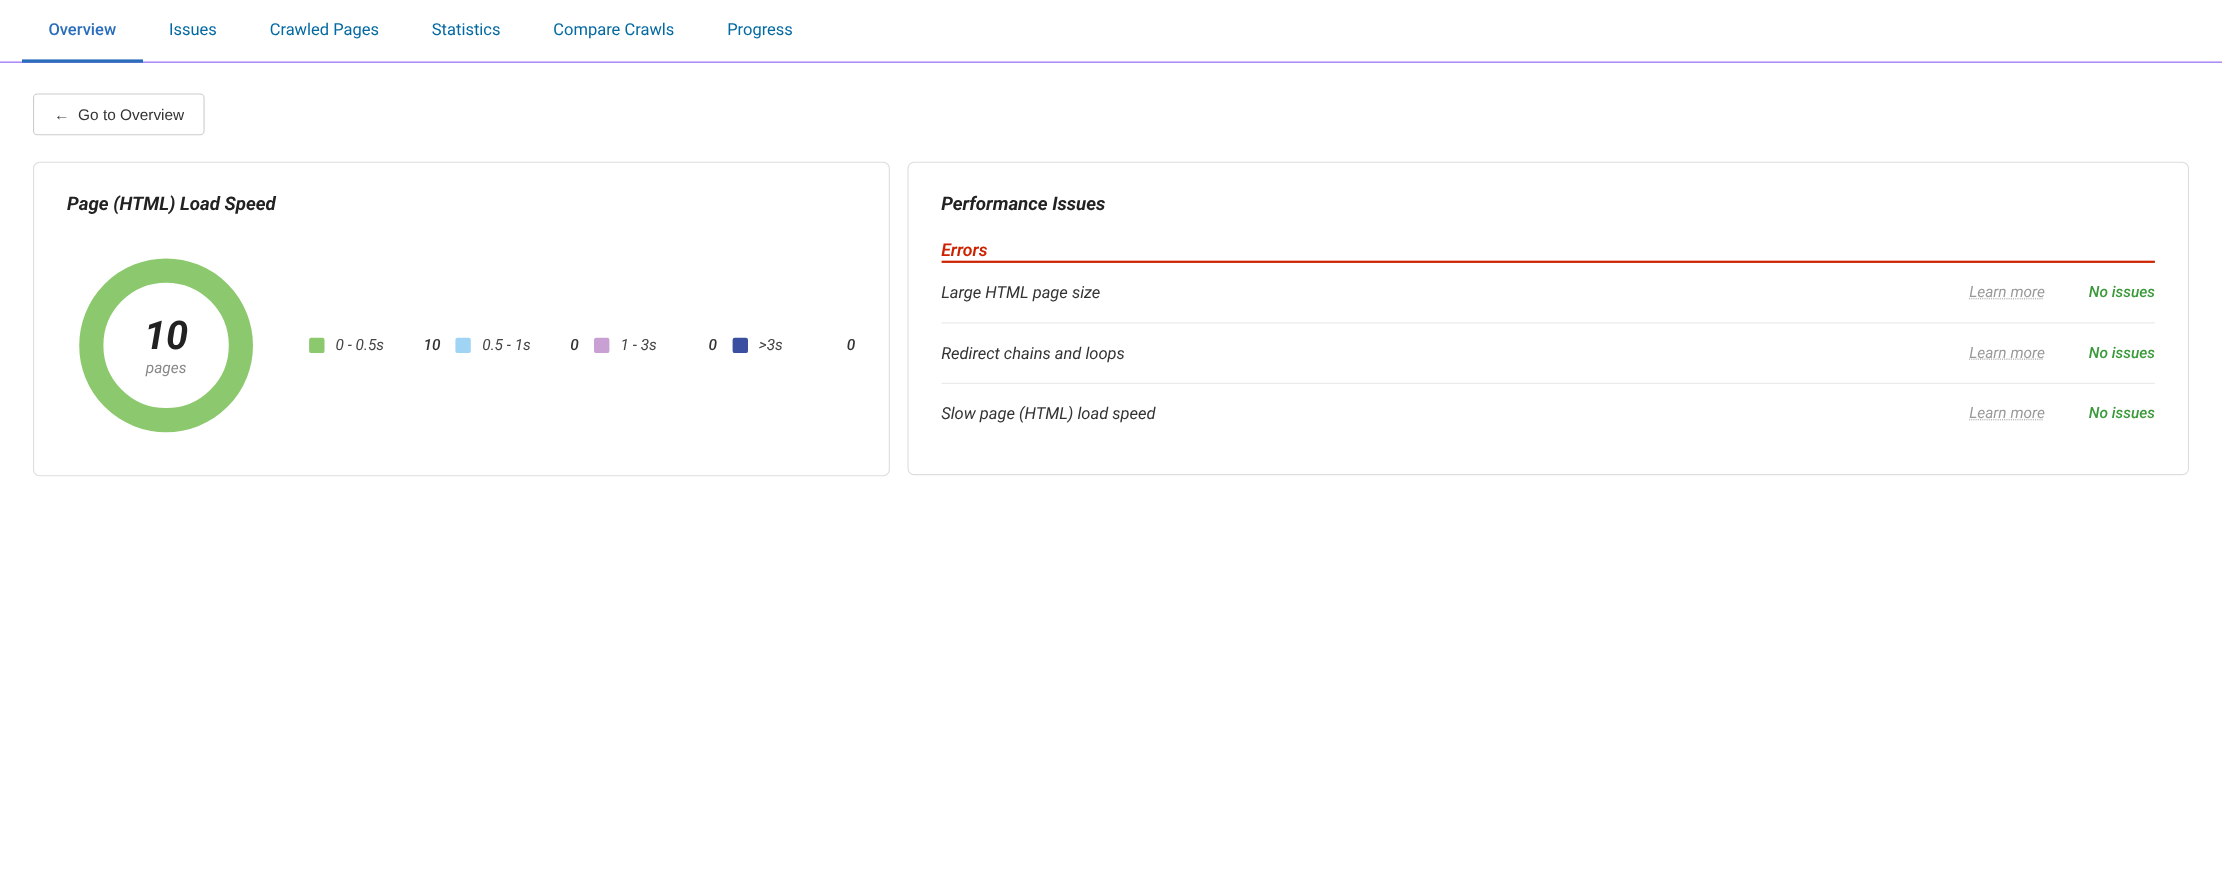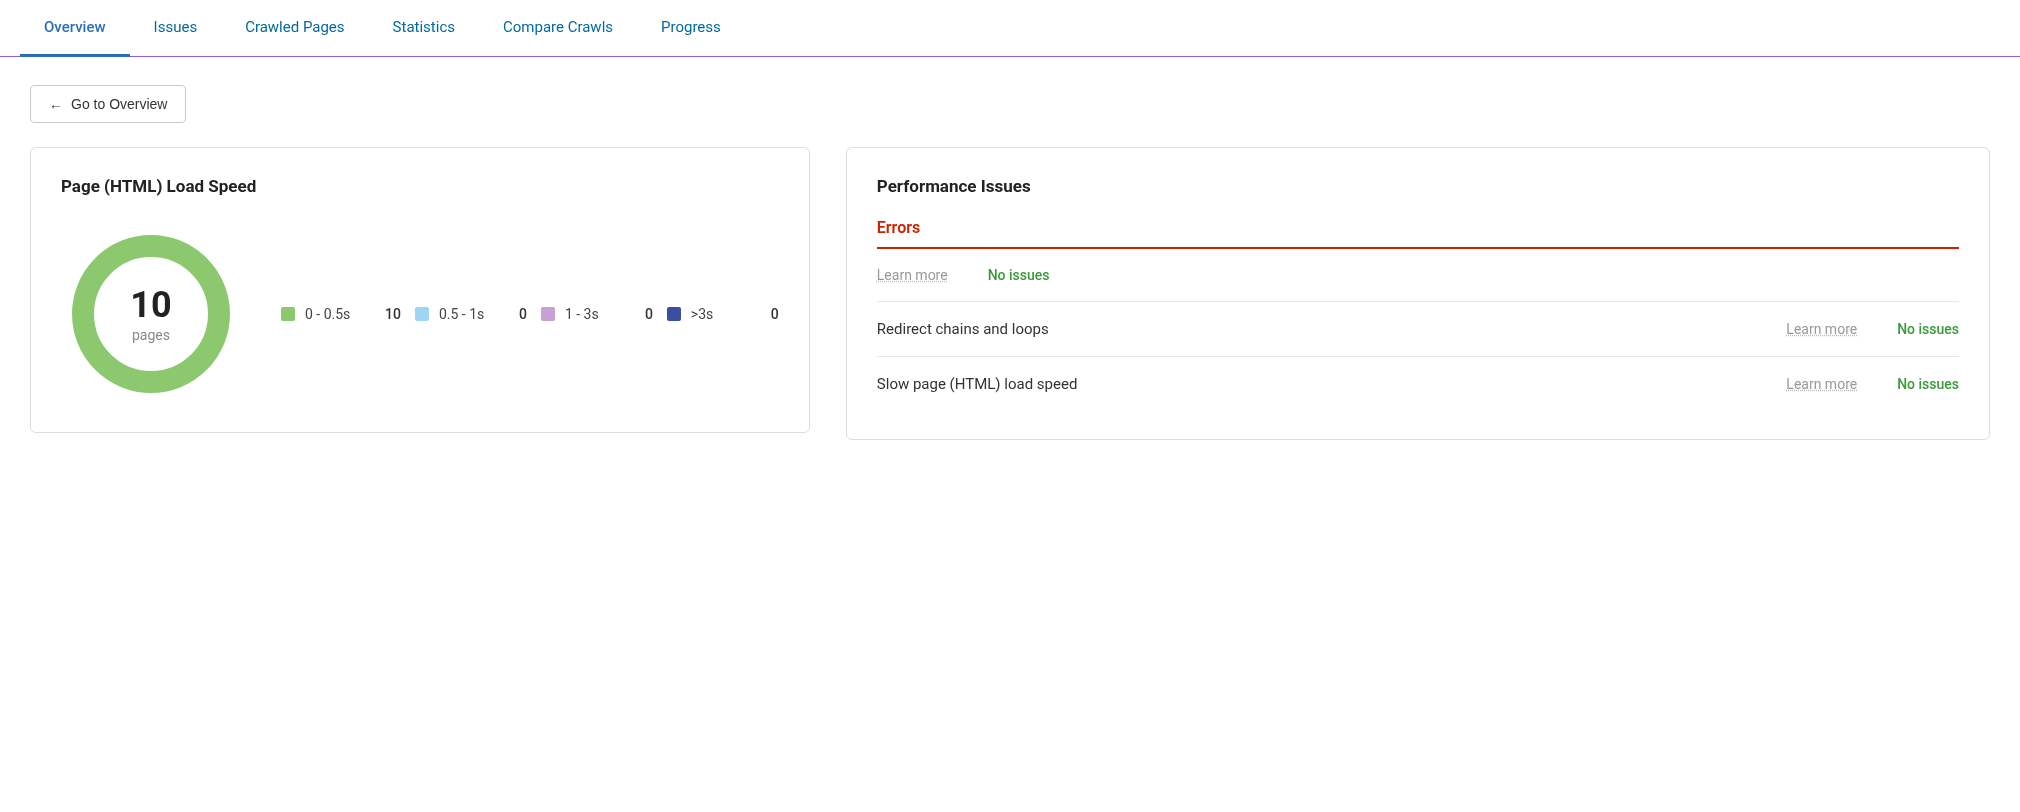--- a/index.html
+++ b/index.html
@@ -76,22 +76,23 @@
     }
     .score-circle {
       width: 36px;
       height: 36px;
     }
 
     
     .two-col {
       display: grid;
       grid-template-columns: 1fr 1.5fr;
-      gap: 36px;
+      gap: 16px;
       align-items: start;
+      font-style: italic;
     }
 
     
     .card {
       border: 1px solid #ddd;
       border-radius: 6px;
       padding: 28px 30px;
       background: #fff;
     }
     .card-title {
@@ -171,21 +172,20 @@
       font-weight: 700;
       margin-bottom: 22px;
       color: #222;
     }
 
     
     .errors-section-label {
       font-size: 16px;
       font-weight: 600;
       color: #cc2200;
-      padding-bottom: 10px;
       border-bottom: 2px solid #cc2200;
       margin-bottom: 0;
     }
 
     
     .issue-row {
       display: flex;
       align-items: center;
       padding: 18px 0;
       border-bottom: 1px solid #e8e8e8;
@@ -279,20 +279,21 @@
         </div>
       </div>
     </div>
 
     <div class="perf-card">
       <div class="perf-card-title">Performance Issues</div>
 
       <div class="errors-section-label">Errors</div>
 
       <div class="issue-row">
+        <span class="issue-name">Large HTML page size</span>
         <span class="learn-more-link">Learn more</span>
         <span class="no-issues-badge">No issues</span>
       </div>
 
       <div class="issue-row">
         <span class="issue-name">Redirect chains and loops</span>
         <span class="learn-more-link">Learn more</span>
         <span class="no-issues-badge">No issues</span>
       </div>
 

